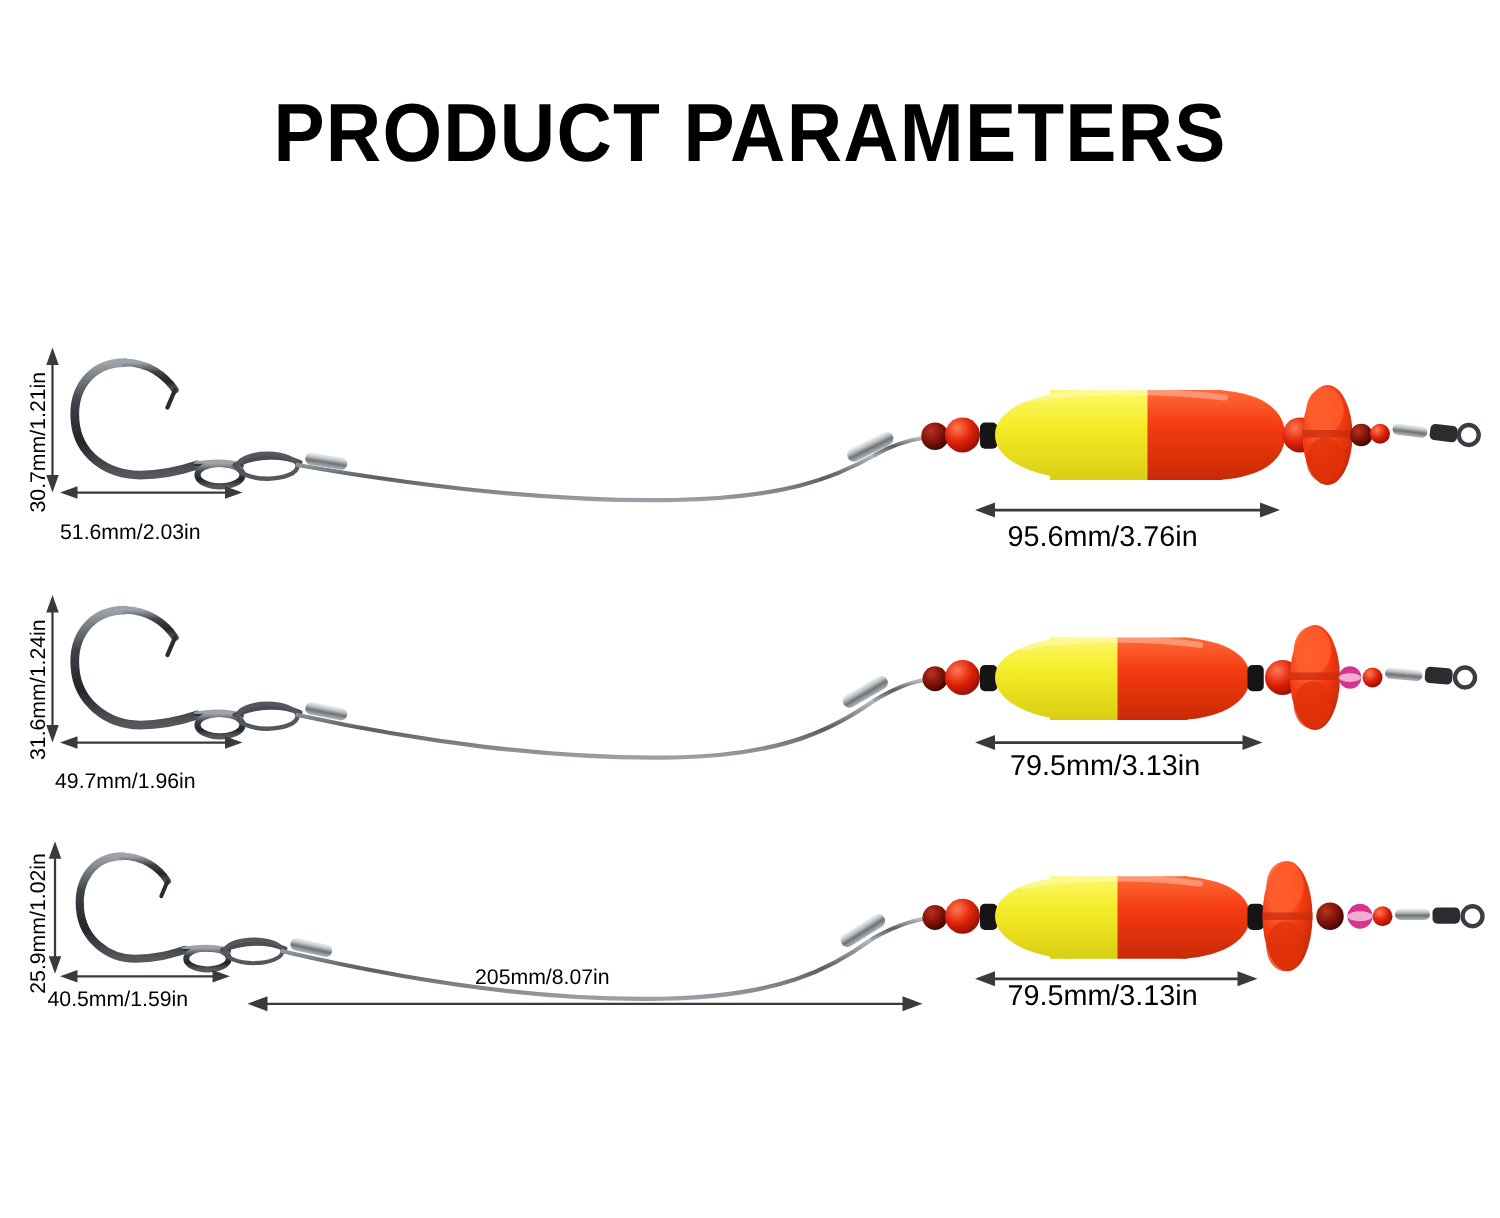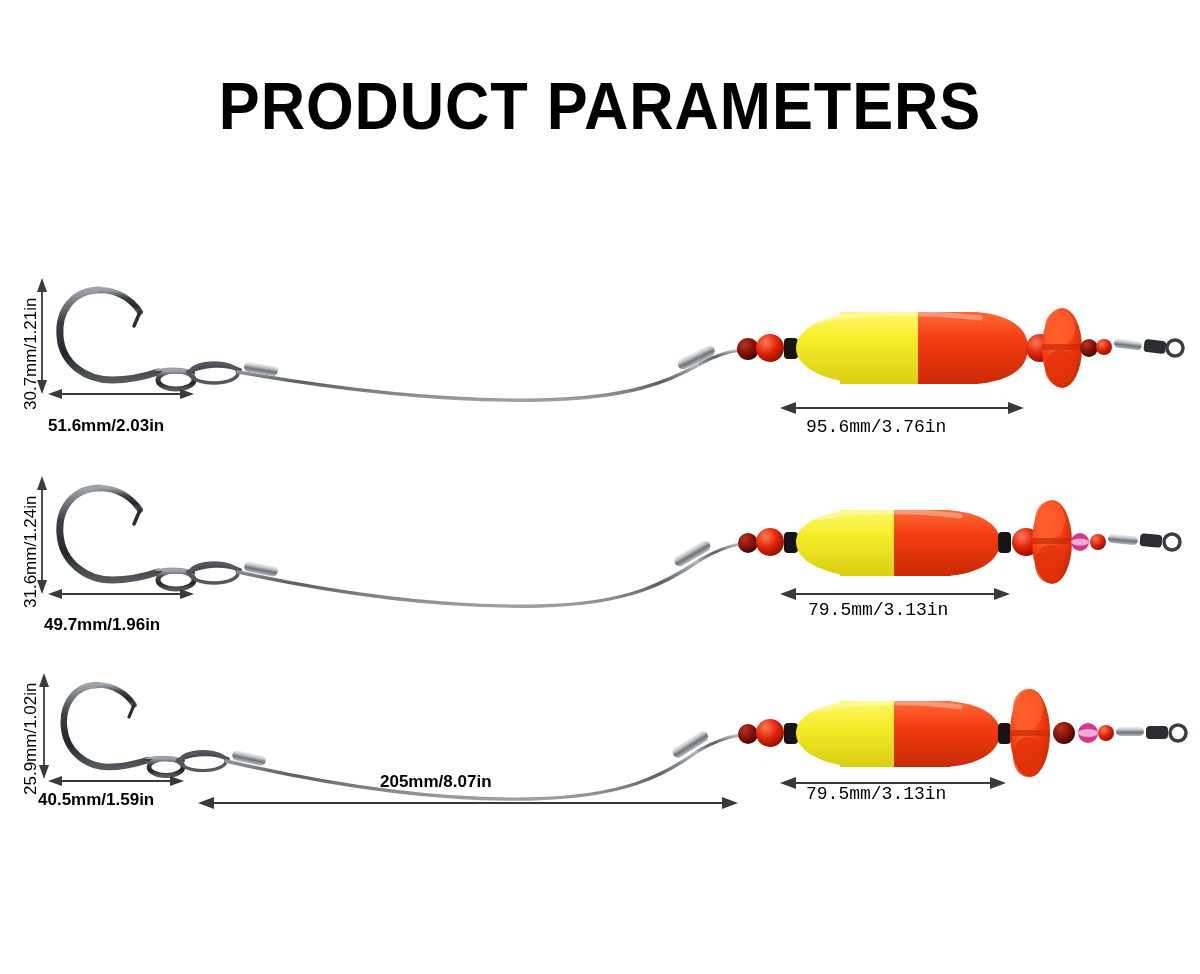--- a/index.html
+++ b/index.html
@@ -58,22 +58,22 @@
     font-family: "Liberation Sans", sans-serif;
     color: #000000;
     white-space: nowrap;
     line-height: 1;
   }
   .dim-vertical {
     font-size: 17px;
     transform-origin: 0 0;
     transform: rotate(-90deg);
   }
-  .dim-small { font-size: 17px; font-weight: bold; }
-  .dim-big   { font-size: 18px; font-family: Liberation Mono, monospace; }
+  .dim-small { font-size: 17px; }
+  .dim-big   { font-size: 23px; }
 
   
   #lbl-v-1 { left: 22px; top: 410px; }
   #lbl-h-1 { left: 48px; top: 417px; }
   #lbl-f-1 { left: 806px; top: 418px; }
   
   #lbl-v-2 { left: 22px; top: 608px; }
   #lbl-h-2 { left: 44px; top: 616px; }
   #lbl-f-2 { left: 808px; top: 601px; }
   

